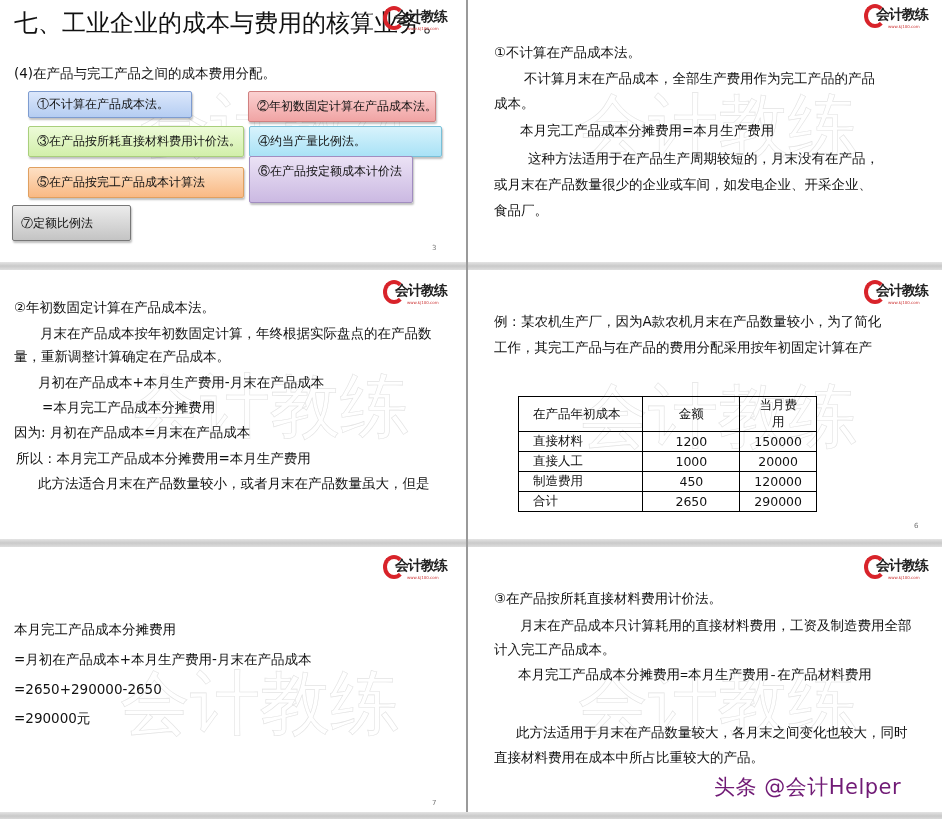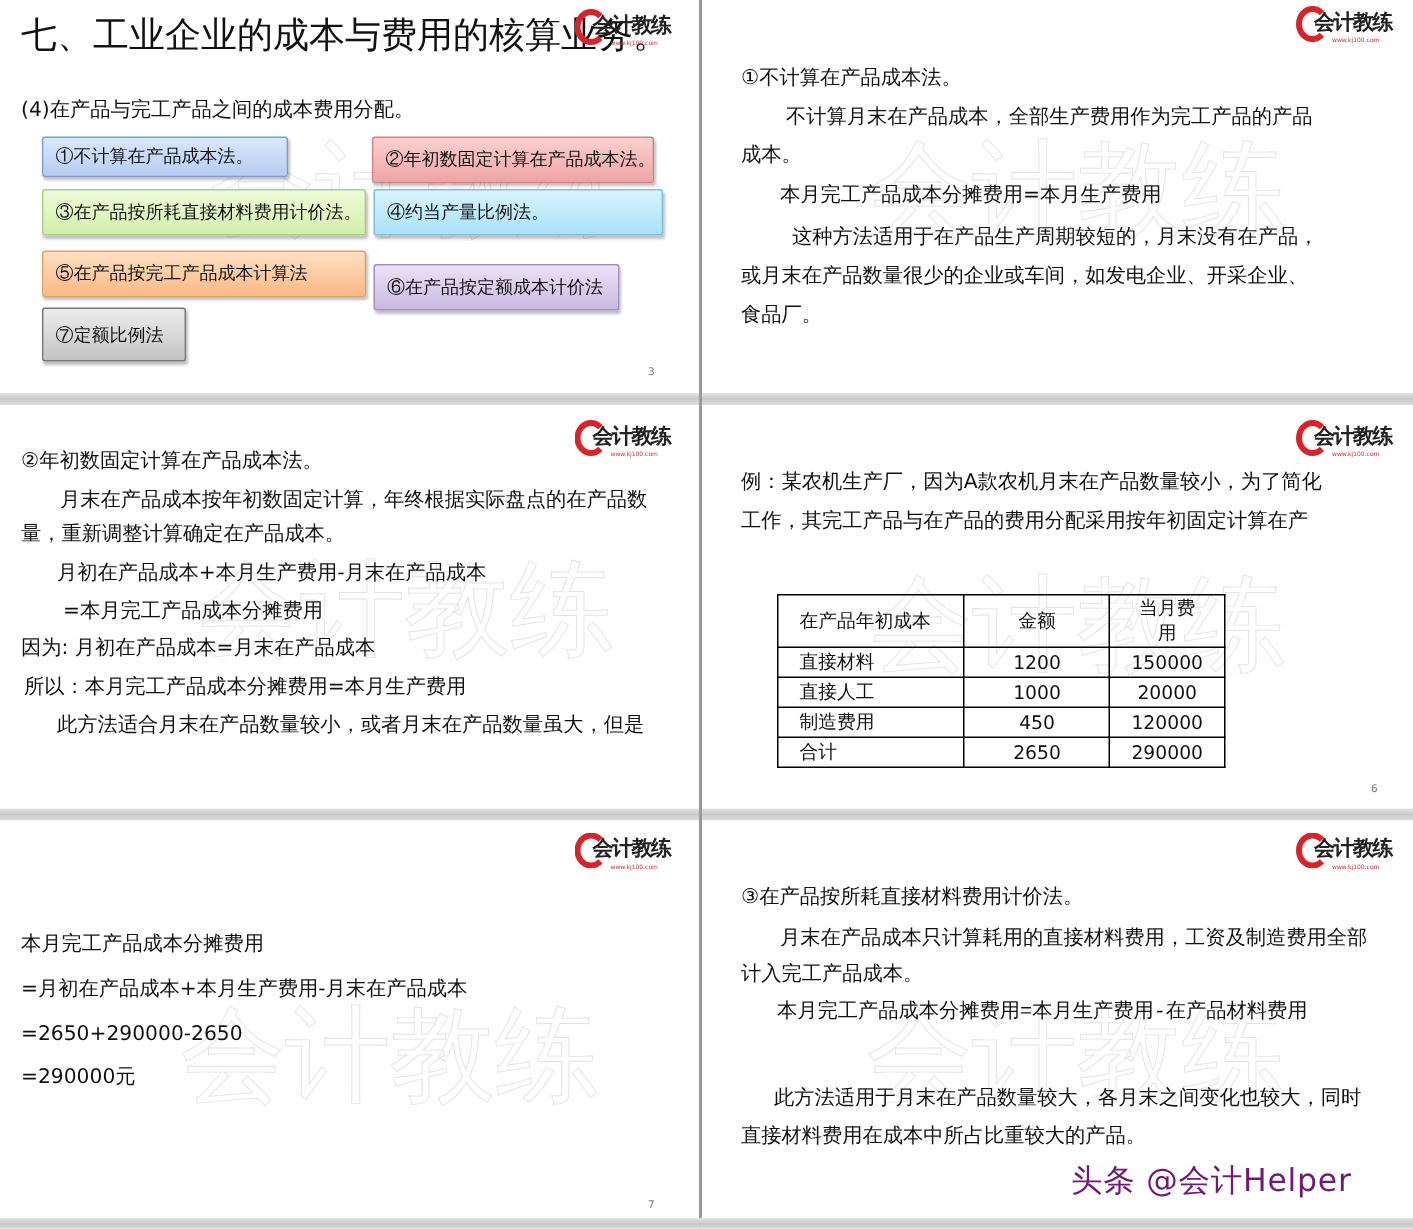--- a/index.html
+++ b/index.html
@@ -38,22 +38,22 @@
     <div class="txt">会计教练</div>
     <div class="url">www.kj100.com</div>
   </div>
   <div class="t" style="left:14px;top:64px;">(4)在产品与完工产品之间的成本费用分配。</div>
 
   <div class="box" style="left:28px;top:91px;width:164px;background:linear-gradient(#dbe7fb,#b5cdf2);border-color:#7e9cd0;">①不计算在产品成本法。</div>
   <div class="box" style="left:248px;top:91px;width:188px;height:31px;line-height:29px;background:linear-gradient(#fbd0d0,#f0a4a4);border-color:#d08080;">②年初数固定计算在产品成本法。</div>
   <div class="box" style="left:28px;top:126px;width:216px;height:31px;line-height:29px;background:linear-gradient(#edfbd8,#d2efaa);border-color:#a9cf7c;">③在产品按所耗直接材料费用计价法。</div>
   <div class="box" style="left:249px;top:126px;width:193px;height:31px;line-height:29px;background:linear-gradient(#d8f3fc,#a9e2f6);border-color:#79c0d8;">④约当产量比例法。</div>
   <div class="box" style="left:28px;top:167px;width:216px;height:31px;line-height:29px;background:linear-gradient(#fde0c4,#f9b984);border-color:#e0a060;">⑤在产品按完工产品成本计算法</div>
-  <div class="box" style="left:249px;top:176px;width:164px;height:31px;line-height:29px;background:linear-gradient(#ebe2f5,#cbb9e2);border-color:#a18dc0;">⑥在产品按定额成本计价法</div>
-  <div class="box" style="left:28px;top:205px;width:96px;height:36px;line-height:34px;background:linear-gradient(#ececec,#c4c4c4);border-color:#777;">⑦定额比例法</div>
+  <div class="box" style="left:249px;top:156px;width:164px;height:47px;line-height:29px;background:linear-gradient(#ebe2f5,#cbb9e2);border-color:#a18dc0;">⑥在产品按定额成本计价法</div>
+  <div class="box" style="left:12px;top:205px;width:119px;height:36px;line-height:34px;background:linear-gradient(#ececec,#c4c4c4);border-color:#777;">⑦定额比例法</div>
 
   <div class="pgnum" style="left:432px;top:244px;">3</div>
 </div>
 
 <div class="slide" style="left:468px;top:0;width:474px;height:262px;">
   <div class="watermark" style="left:110px;top:80px;">会计教练</div>
   <div class="logo" style="left:396px;top:2px;">
     <div class="arc"></div>
     <div class="txt">会计教练</div>
     <div class="url">www.kj100.com</div>

